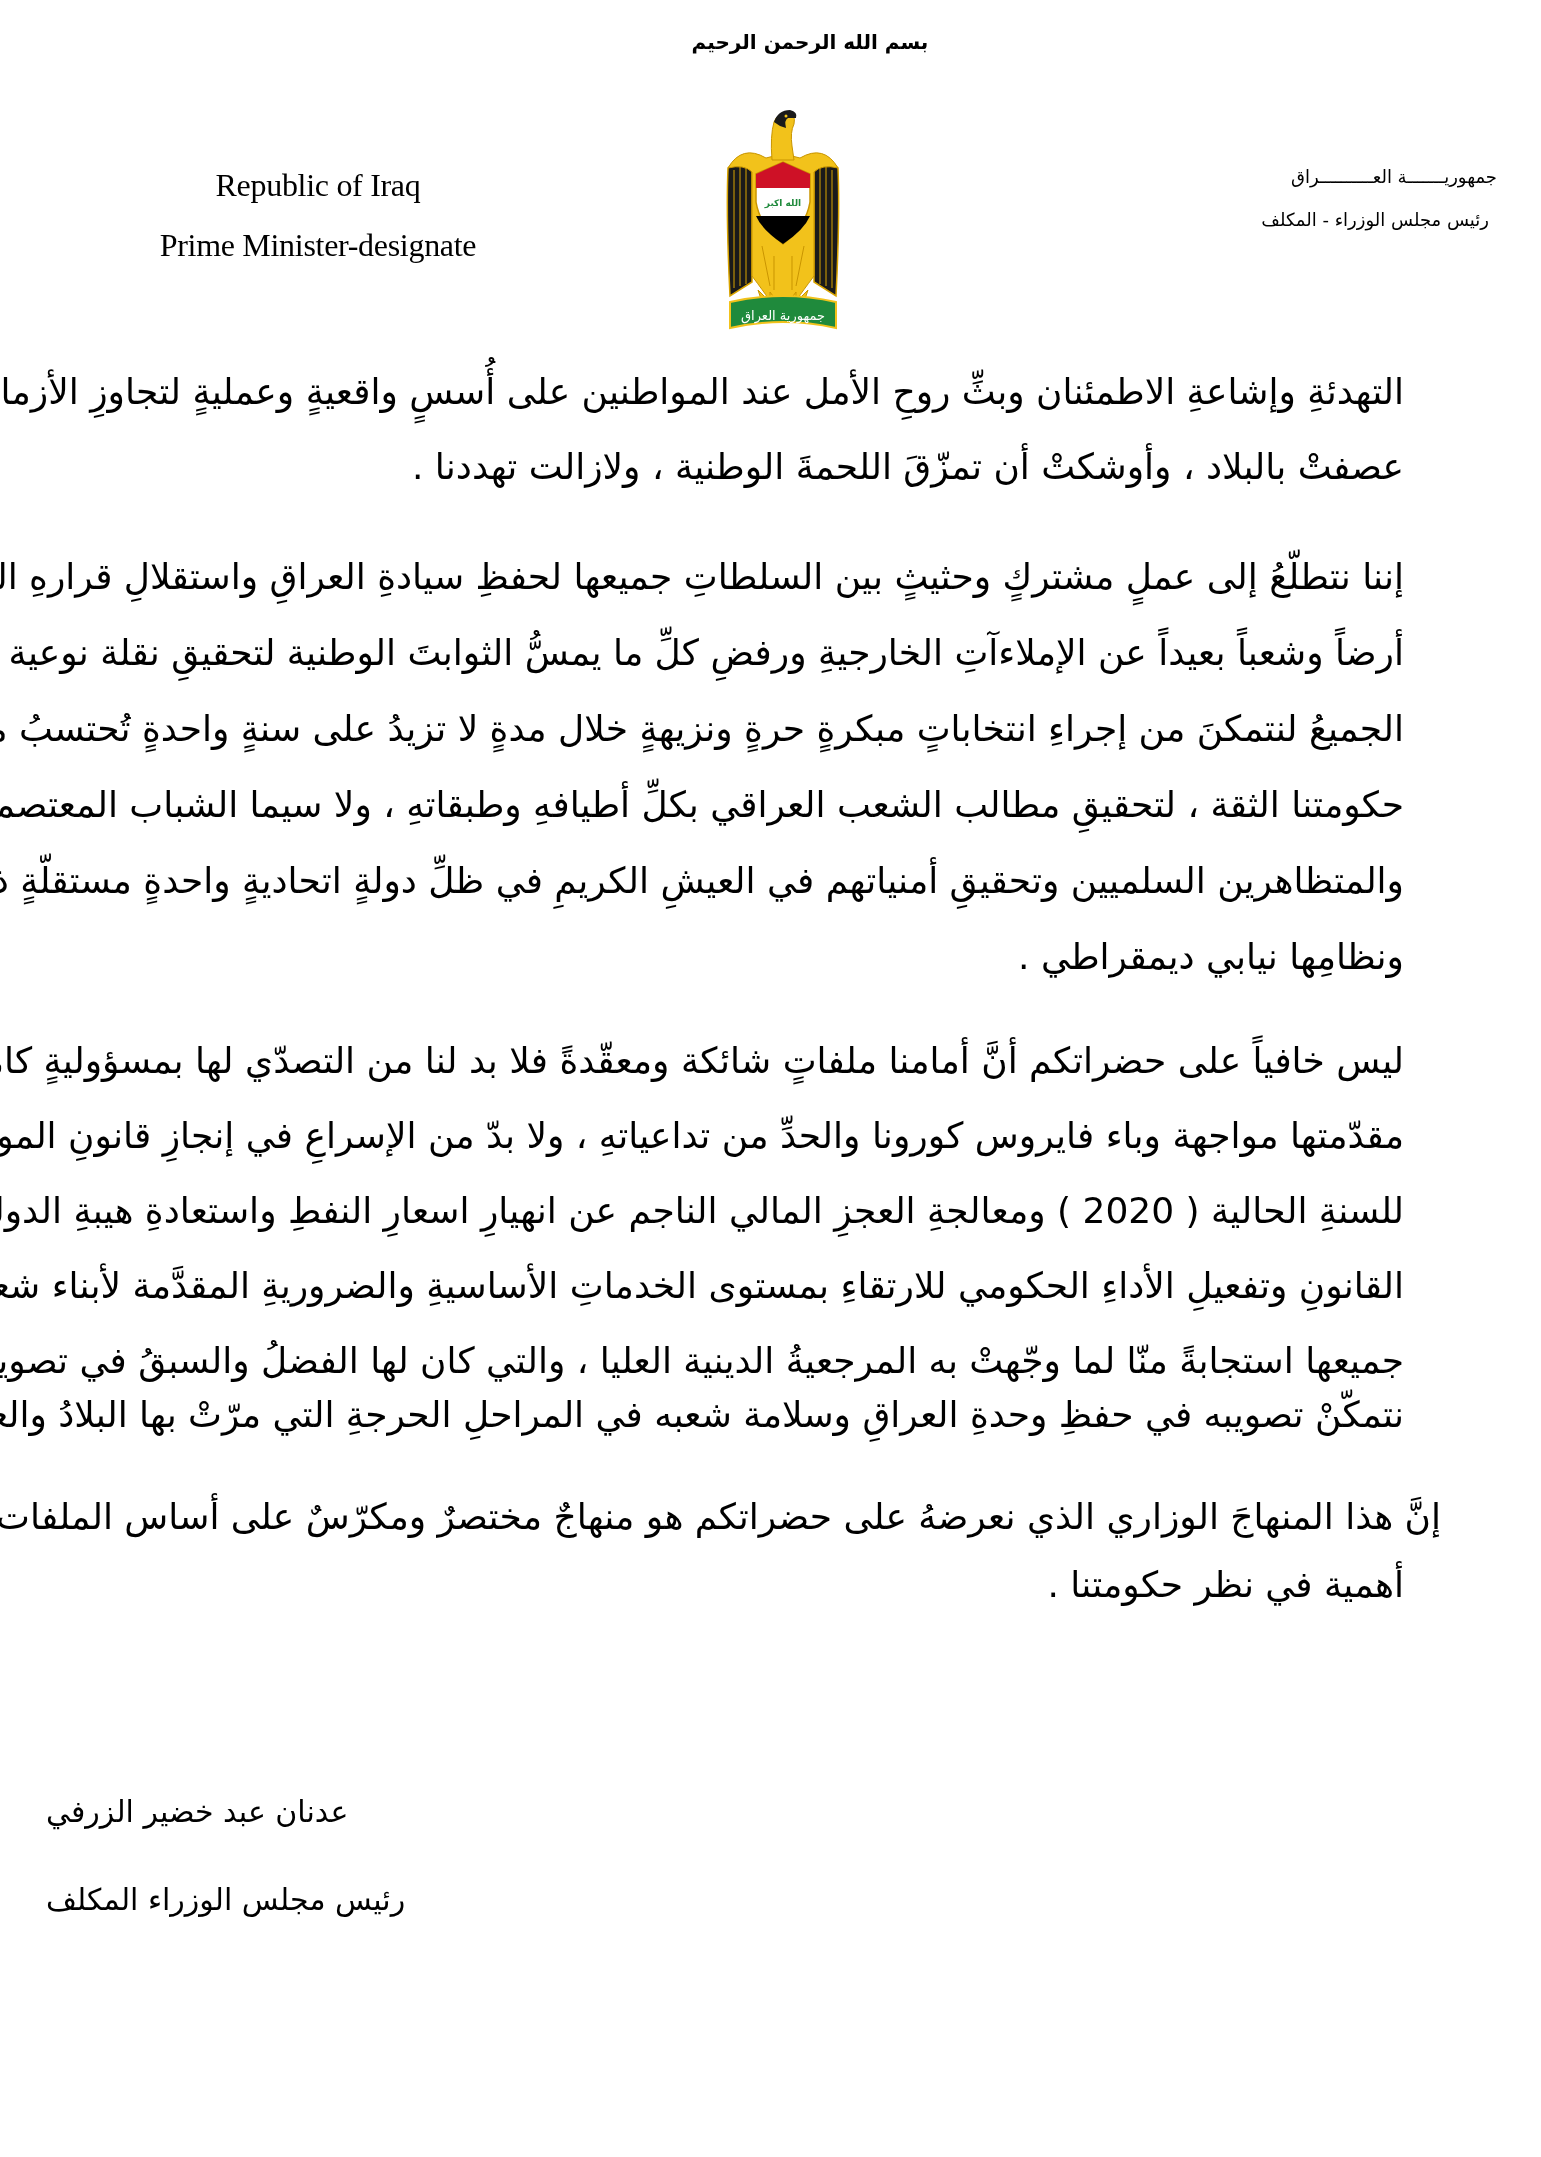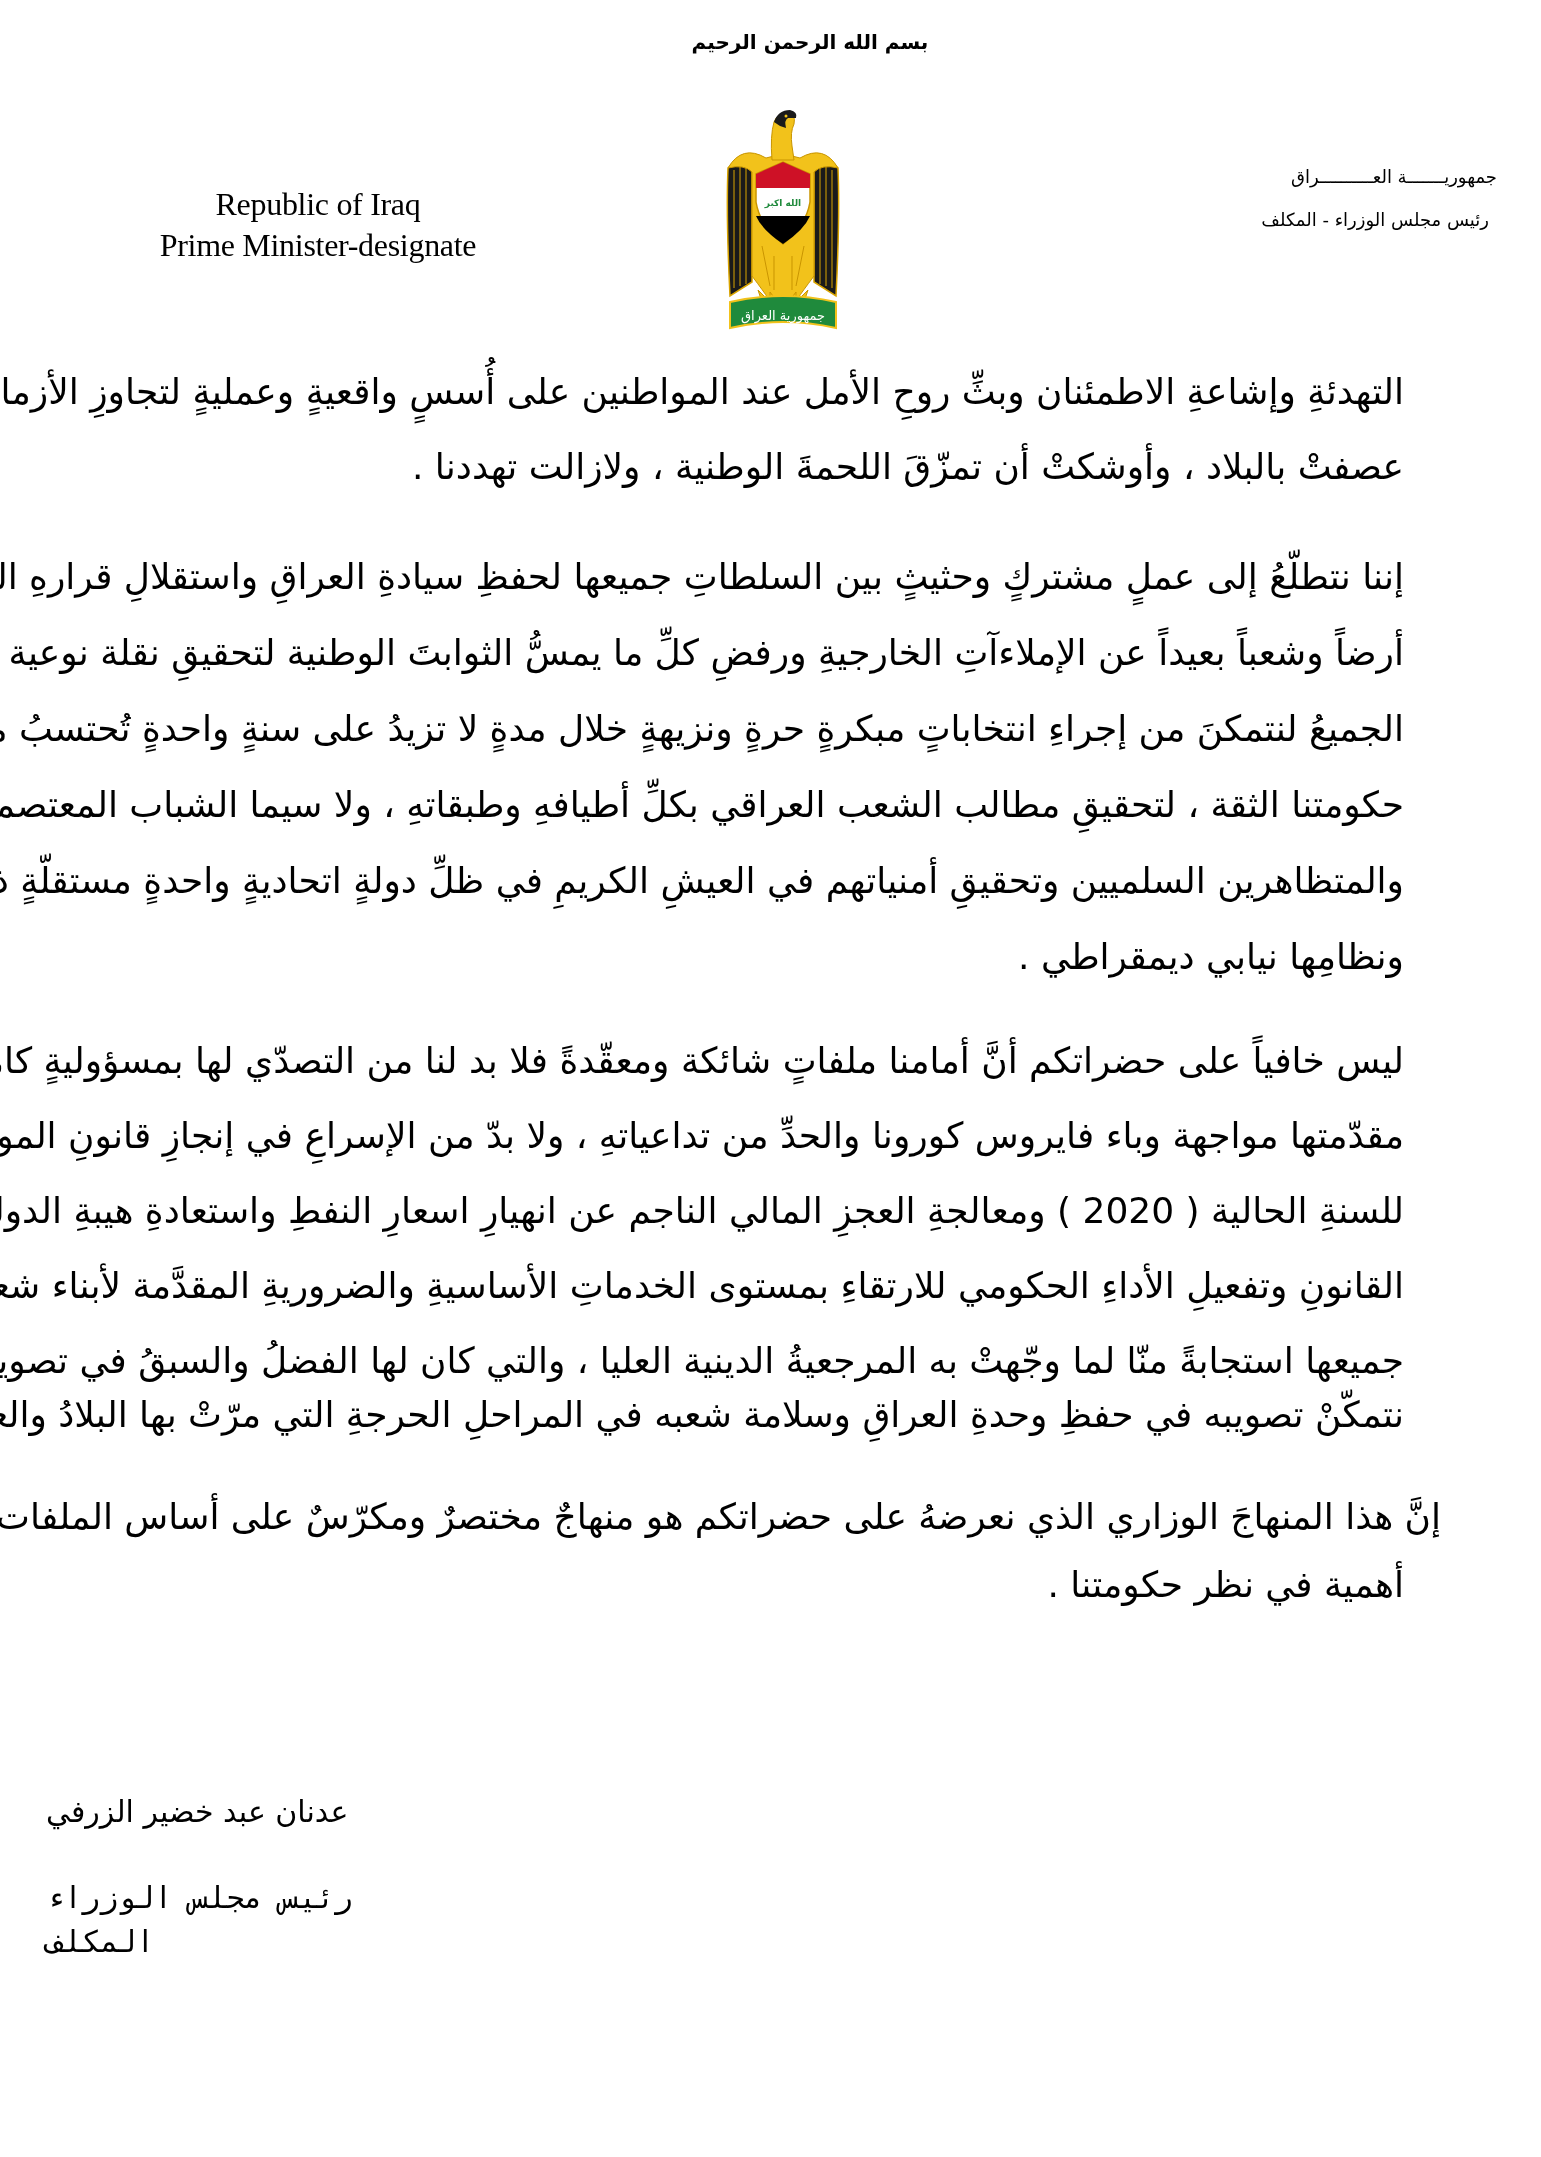--- a/index.html
+++ b/index.html
@@ -33,21 +33,21 @@
     
     .en-header {
       left: 98px;
       width: 440px;
       text-align: center;
       font-family: "Liberation Serif", "DejaVu Serif", serif;
       font-size: 32px;
       line-height: 40px;
       letter-spacing: -0.3px;
     }
-    .en-line-1 { top: 165px; margin-top: 19px; }
+    .en-line-1 { top: 165px; }
     .en-line-2 { top: 225px; }
 
     
     .ar-header {
       right: 50px;
       width: 420px;
       text-align: right;
       direction: rtl;
       font-family: "DejaVu Sans", sans-serif;
       font-size: 18px;
@@ -88,21 +88,21 @@
       left: 46px;
       width: 400px;
       direction: rtl;
       text-align: left;
       font-family: "DejaVu Sans", sans-serif;
       font-size: 30px;
       line-height: 44px;
     }
     .sig span { display: inline-block; direction: rtl; }
     .sig-name { top: 1776px; margin-top: 14px; }
-    .sig-title { top: 1878px; font-family: Liberation Mono, monospace; }
+    .sig-title { top: 1878px; }
   </style>
 </head>
 <body>
 
 <div class="abs basmala">بسم الله الرحمن الرحيم</div>
 
 <div class="abs en-header en-line-1">Republic of Iraq</div>
 <div class="abs en-header en-line-2">Prime Minister-designate</div>
 
 <div class="abs ar-header ar-line-1">جمهوريـــــــة العــــــــــراق</div>

